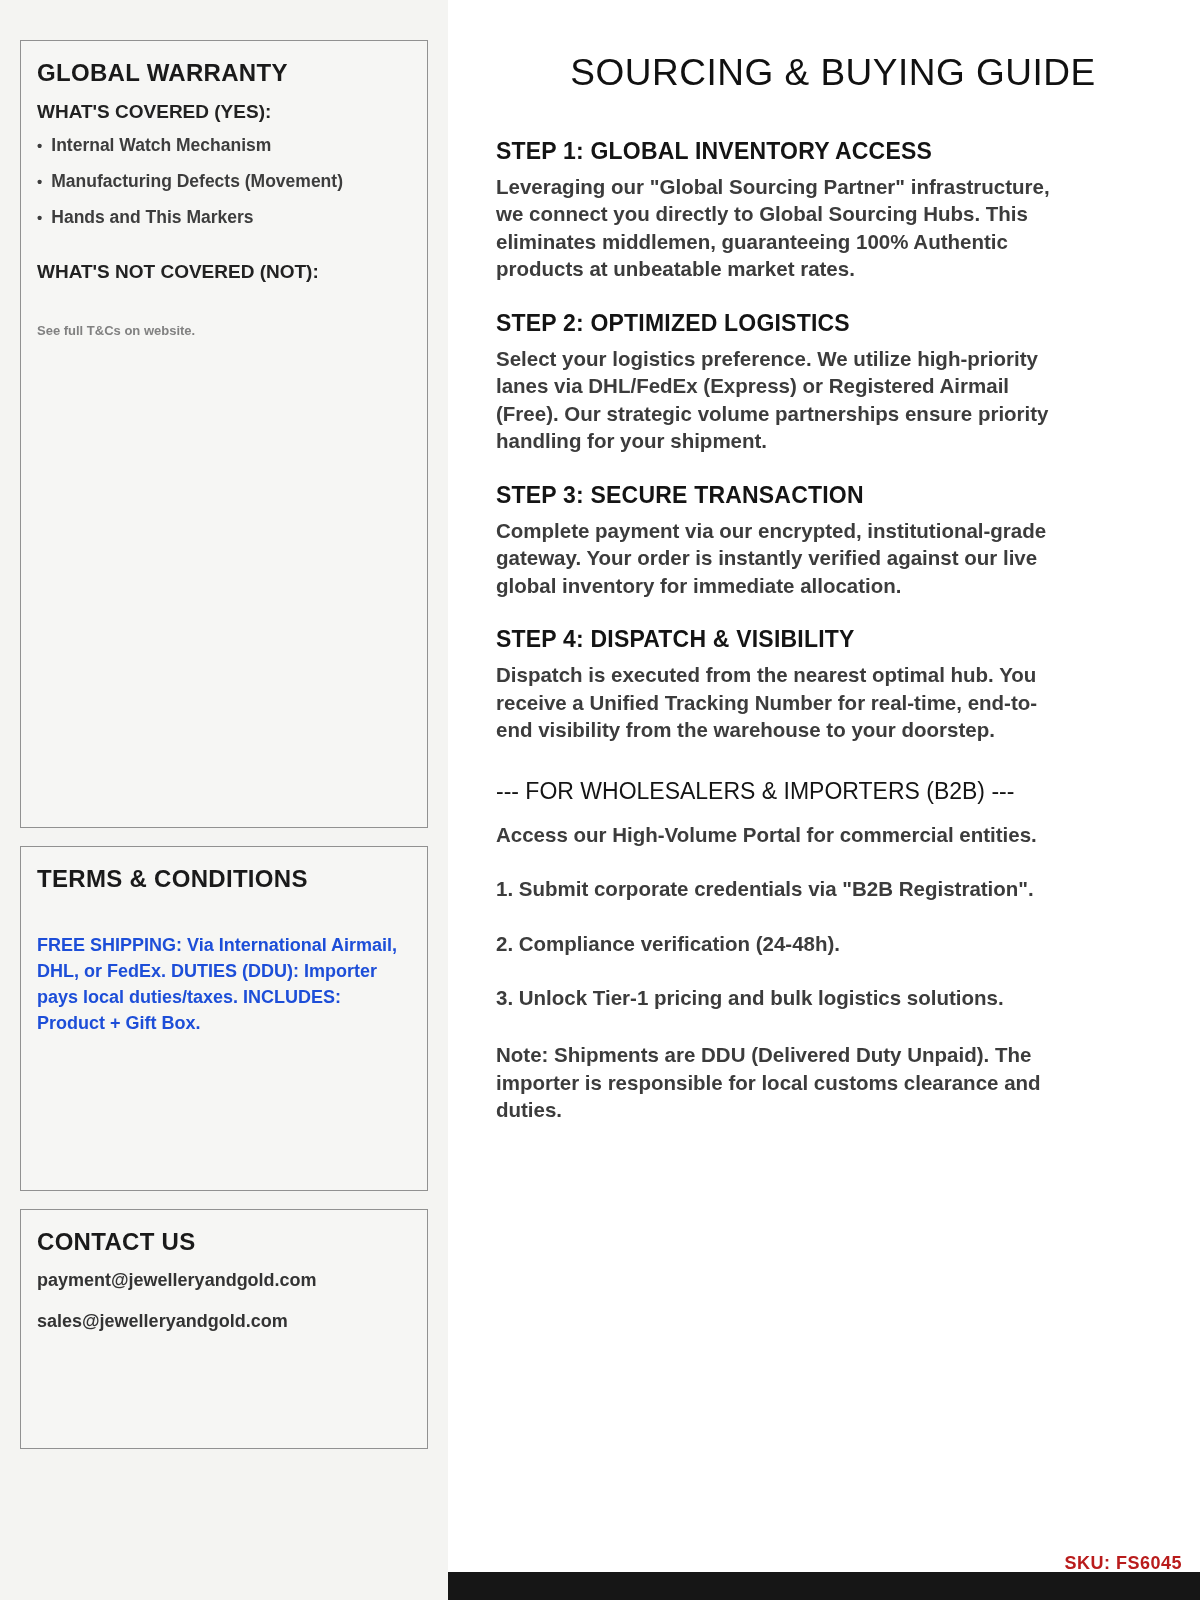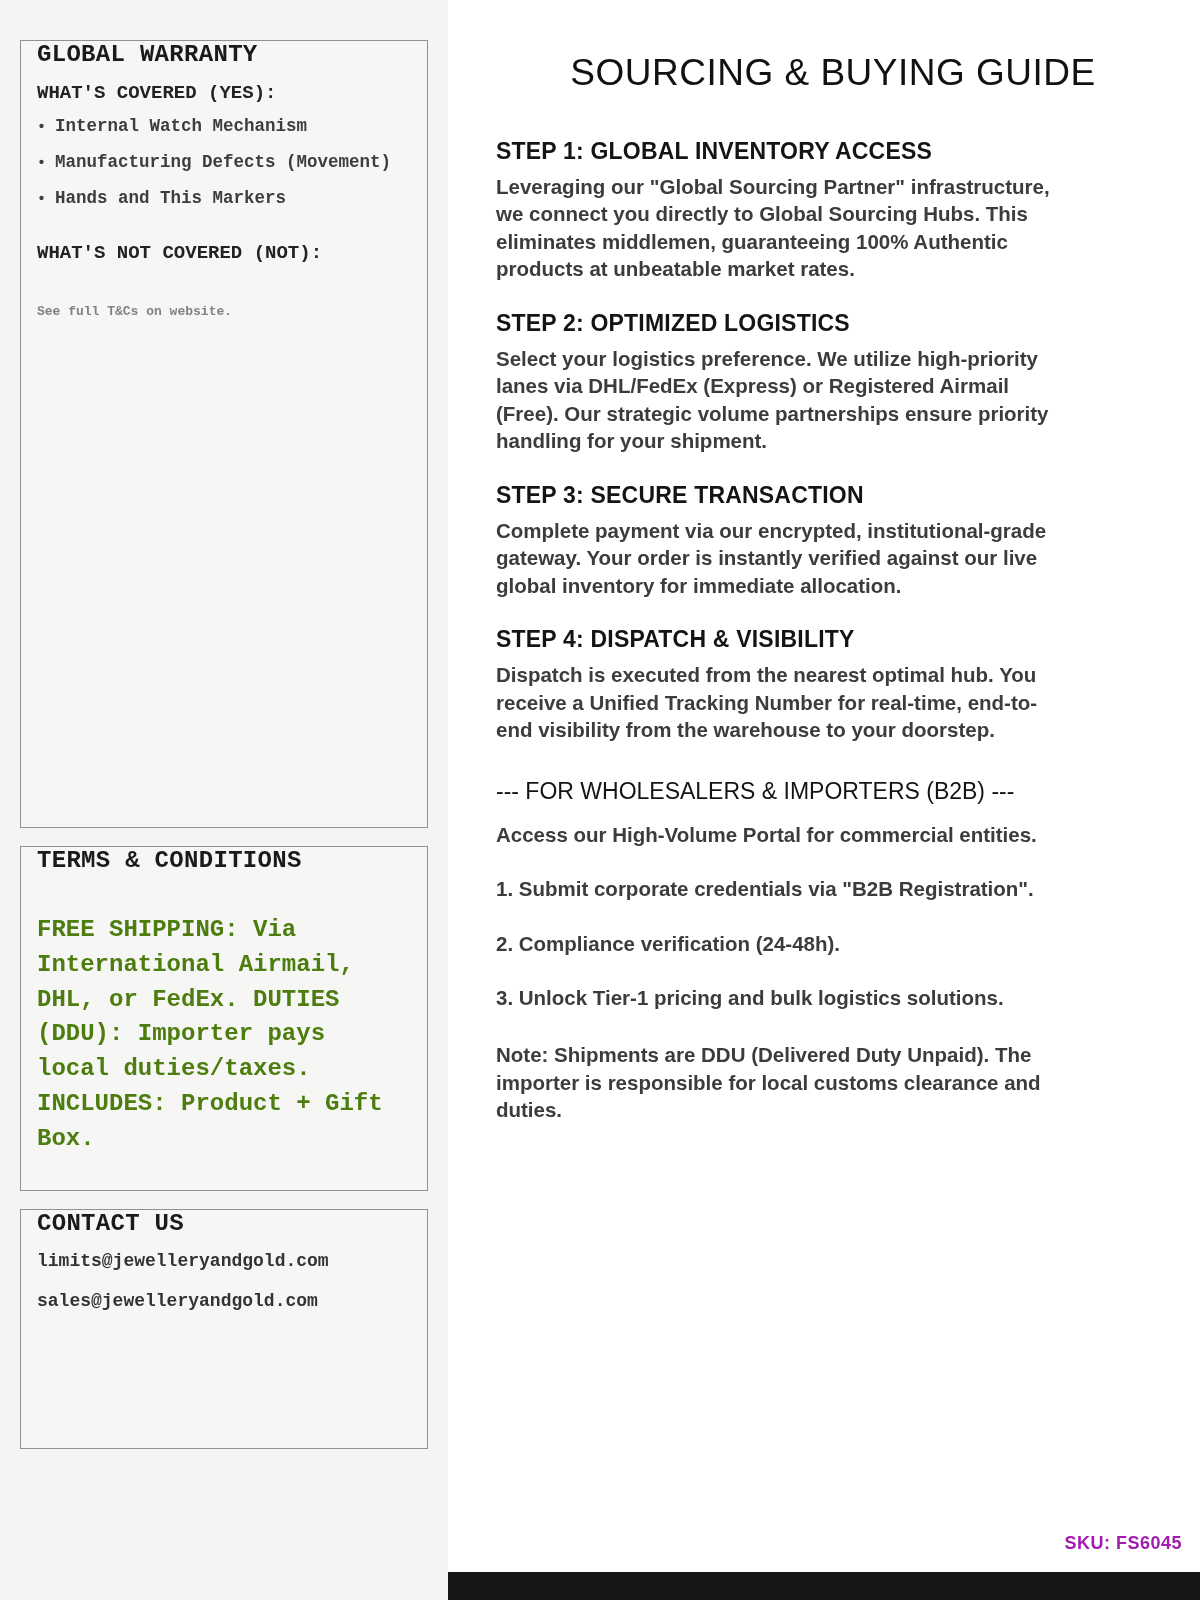--- a/index.html
+++ b/index.html
@@ -19,23 +19,22 @@
   
   .sidebar {
     width: 448px;
     flex: 0 0 448px;
     background: #f4f4f2;
     padding: 40px 20px 0 20px;
   }
   .box {
     background: #f6f6f4;
     border: 1px solid #919191;
-    padding: 0 16px;
+    padding: 18px 16px;
     margin-bottom: 18px;
-    font-family: Liberation Mono, monospace;
   }
   .box-warranty { height: 788px; }
   .box-terms    { height: 345px; }
   .box-contact  { height: 240px; }
 
   .box h2 {
     font-size: 24px;
     font-weight: 700;
     color: #1a1a1a;
     margin-bottom: 14px;
@@ -62,23 +61,23 @@
     margin-right: 9px;
     color: #3d3d3d;
   }
   .footnote {
     margin-top: 40px;
     font-size: 13px;
     font-weight: 700;
     color: #818181;
   }
   .terms-body {
-    font-size: 24px;
-    font-weight: 700;
-    color: #4d7c0f;
+    font-size: 18px;
+    font-weight: 700;
+    color: #1d4ed8;
     line-height: 1.45;
     margin-top: 39px;
   }
   .contact-line {
     font-size: 18px;
     font-weight: 700;
     color: #333333;
     margin-bottom: 20px;
   }
 
@@ -118,24 +117,24 @@
     color: #141414;
     margin: 34px 0 16px 0;
   }
   .b2b .intro { margin-bottom: 16px; }
   .b2b .b2b-item { margin-bottom: 16px; margin-top: 27px; }
   .b2b .note { margin-top: 30px; }
 
   .sku {
     position: absolute;
     right: 18px;
-    bottom: 46px;
+    bottom: 26px;
     font-size: 18px;
     font-weight: 700;
-    color: #a21caf;
+    color: #b91c1c;
     letter-spacing: 0.5px;
     margin-left: 12px;
   }
   .bottom-bar {
     position: absolute;
     left: 0;
     right: 0;
     bottom: 0;
     height: 28px;
     background: #161616;
@@ -160,21 +159,21 @@
       <p class="footnote">See full T&amp;Cs on website.</p>
     </section>
 
     <section class="box box-terms">
       <h2>TERMS &amp; CONDITIONS</h2>
       <p class="terms-body">FREE SHIPPING: Via International Airmail, DHL, or FedEx.  DUTIES (DDU): Importer pays local duties/taxes.  INCLUDES: Product + Gift Box.</p>
     </section>
 
     <section class="box box-contact">
       <h2>CONTACT US</h2>
-      <p class="contact-line">limits@jewelleryandgold.com</p>
+      <p class="contact-line">payment@jewelleryandgold.com</p>
       <p class="contact-line">sales@jewelleryandgold.com</p>
     </section>
 
   </aside>
 
   <main class="main">
     <h1>SOURCING &amp; BUYING GUIDE</h1>
 
     <section class="step">
       <h2>STEP 1: GLOBAL INVENTORY ACCESS</h2>

